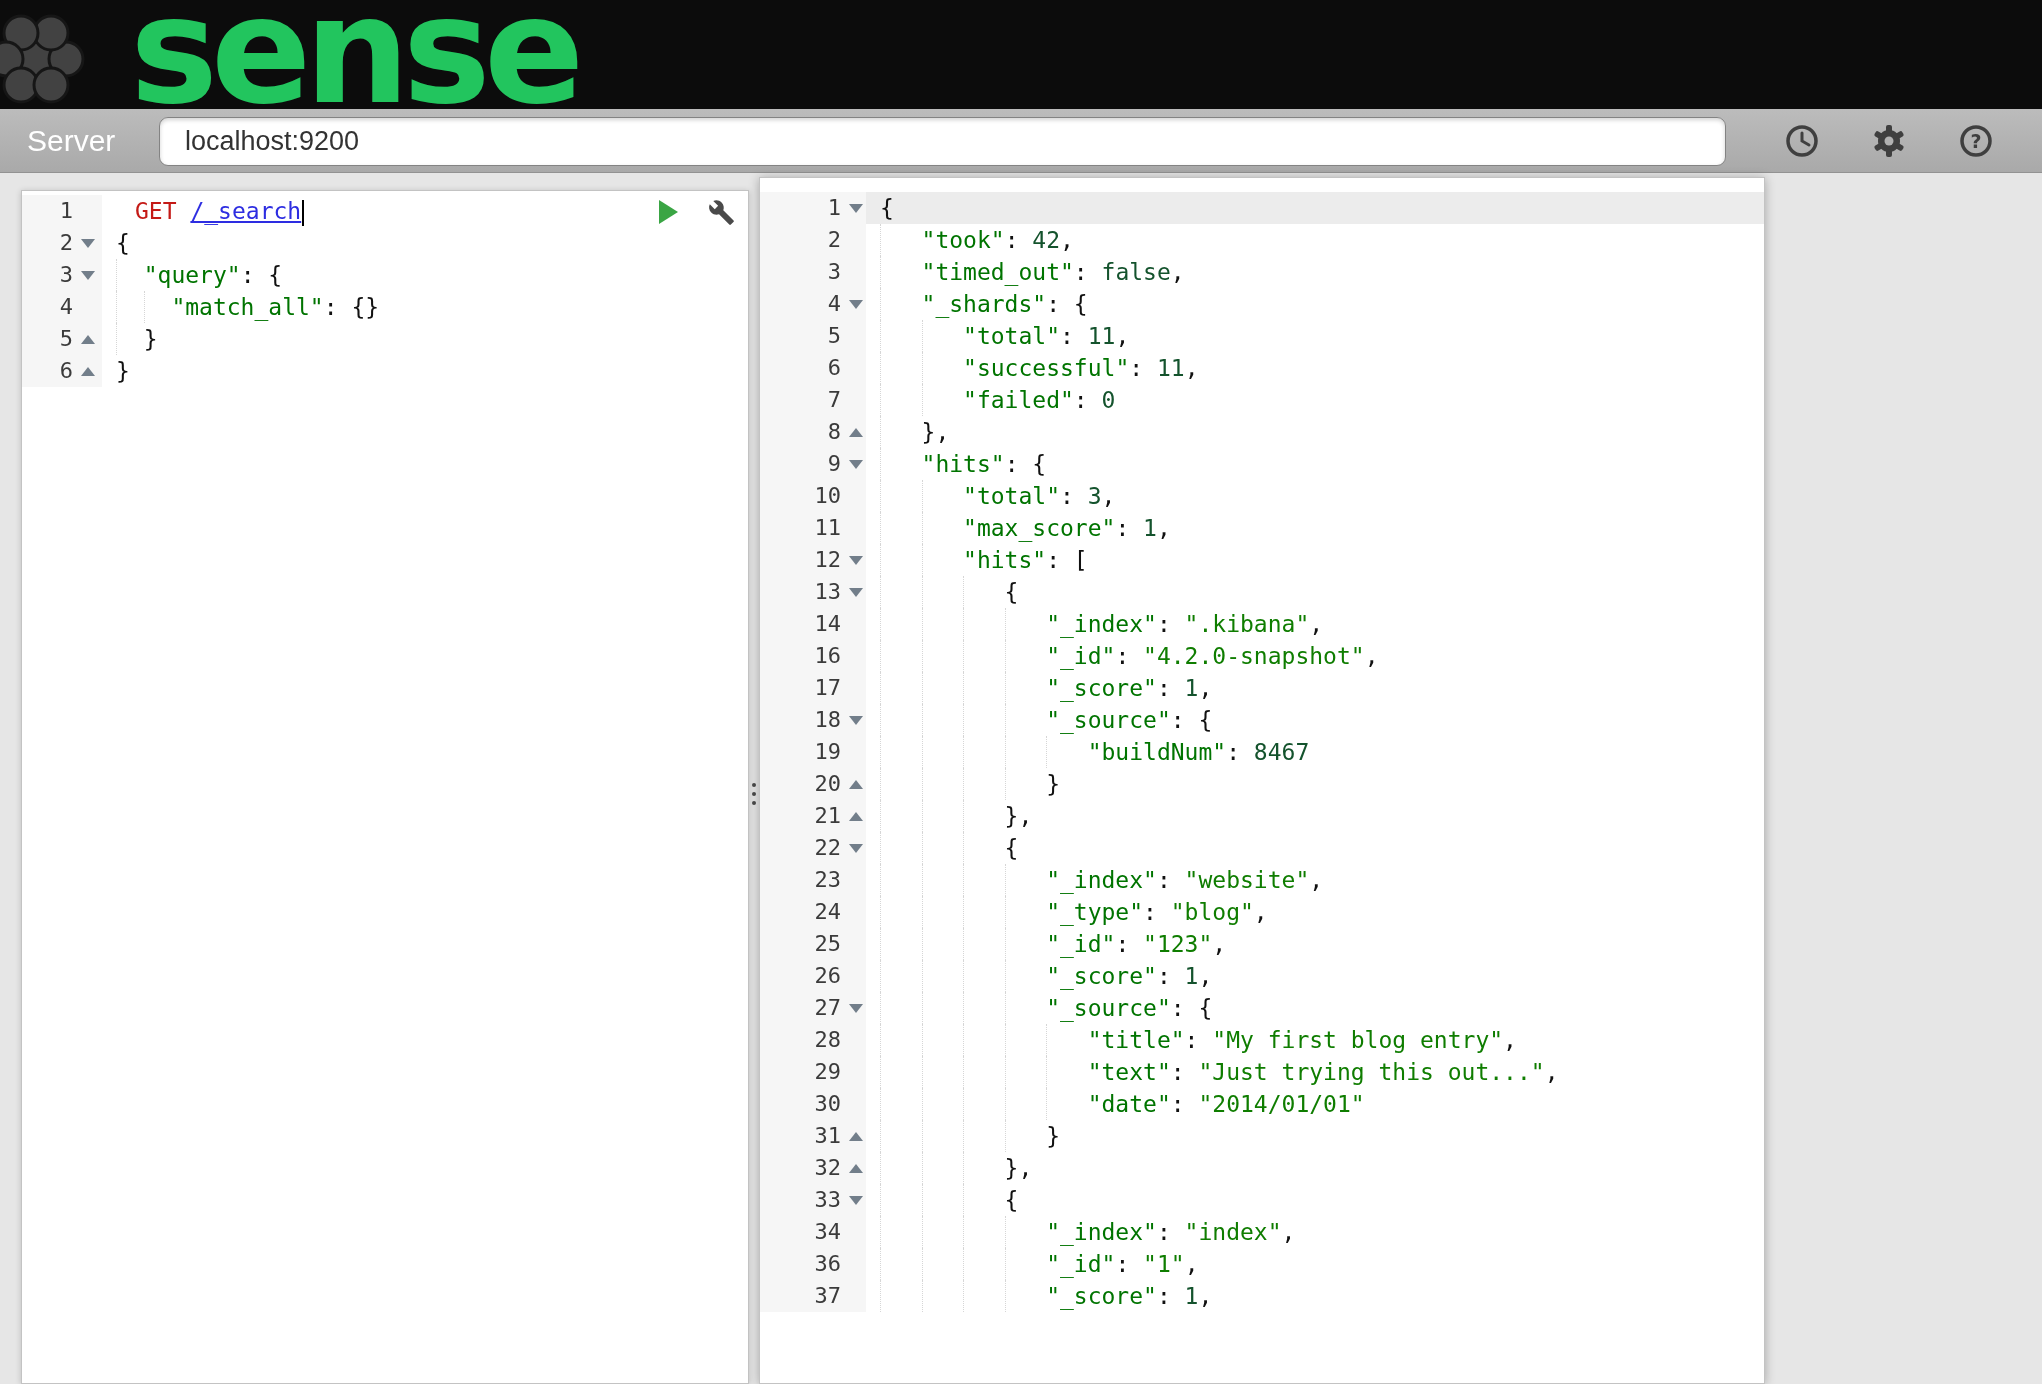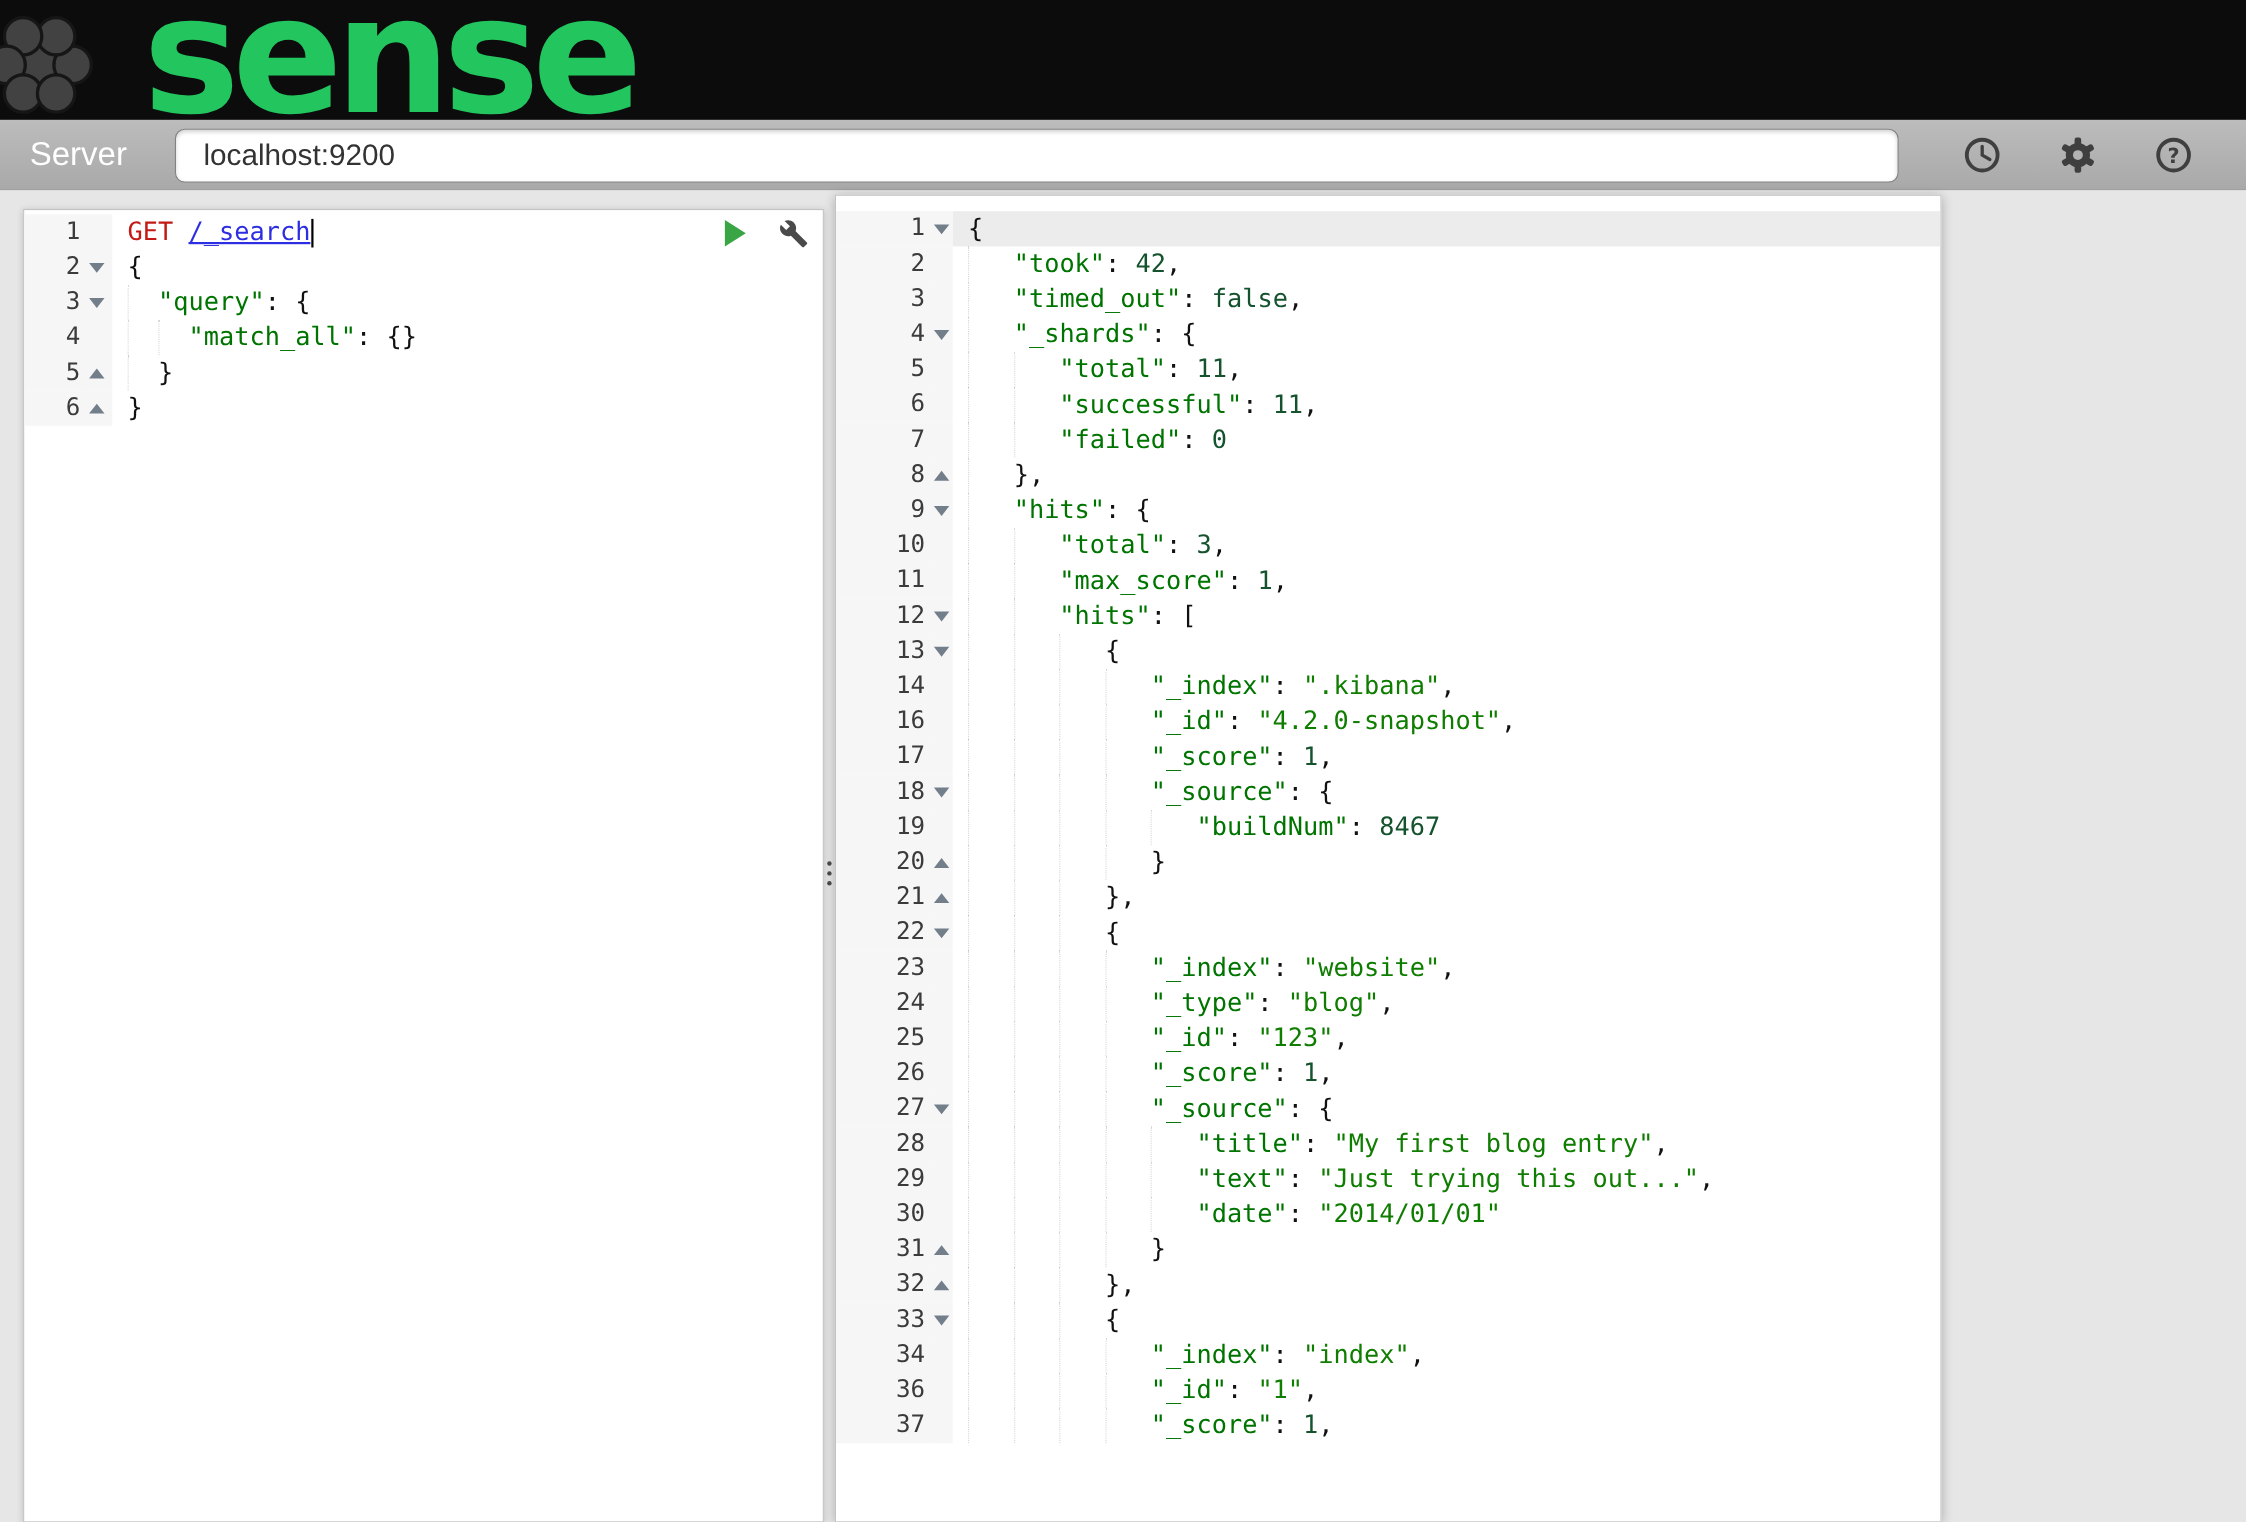--- a/index.html
+++ b/index.html
@@ -59,21 +59,21 @@
   .cl.active .code { background:#ececec; }
 
   .ig { display:inline-block; height:32px; vertical-align:top;
         border-left:1px dotted rgba(0,0,0,.16); }
   .u2 { width:2ch; } .u3 { width:3ch; }
 
   .t-k { color:#007400; }                 
   .t-s { color:#0f7d00; }                 
   .t-n { color:#14532d; }                 
   .t-p { color:#111111; }                 
-  .t-m { color:#c41a16; }                 
+  .t-m { color:#c41a16;margin-left:19px; }                 
   .t-u { color:#2d2de1; text-decoration:underline; }  
 
   .caret { display:inline-block; width:2px; height:26px; background:#000;
            vertical-align:middle; margin-left:1px; }
 
   
   .editor-actions { position:absolute; top:7px; right:13px; display:flex;
                     align-items:center; gap:25px; }
   .editor-actions .act { cursor:pointer; width:28px; height:28px;
                          display:flex; align-items:center; justify-content:center; }

